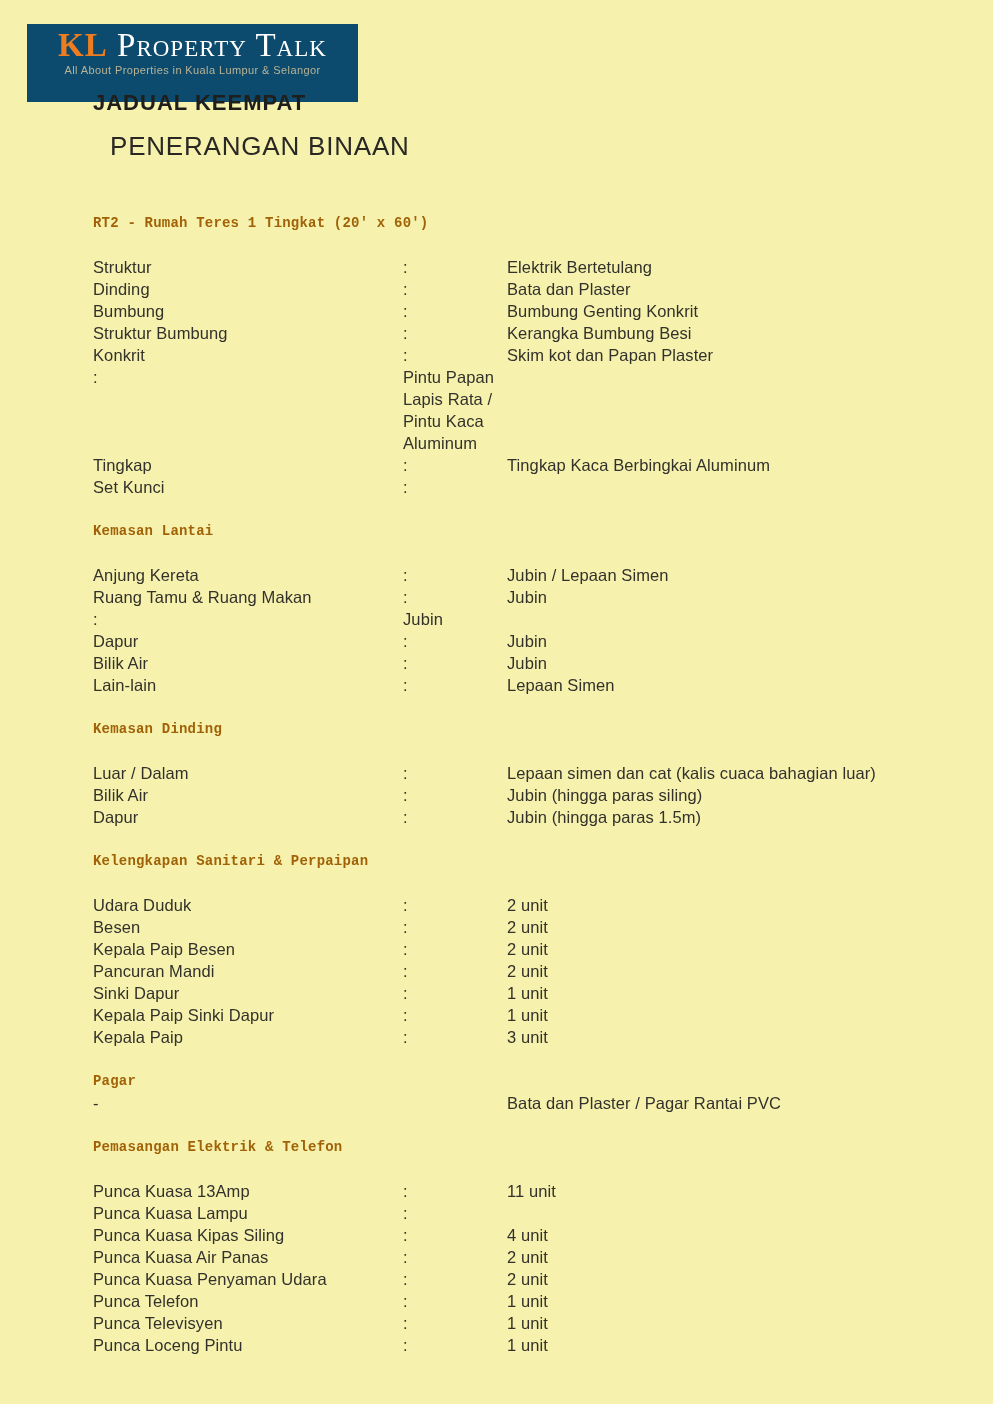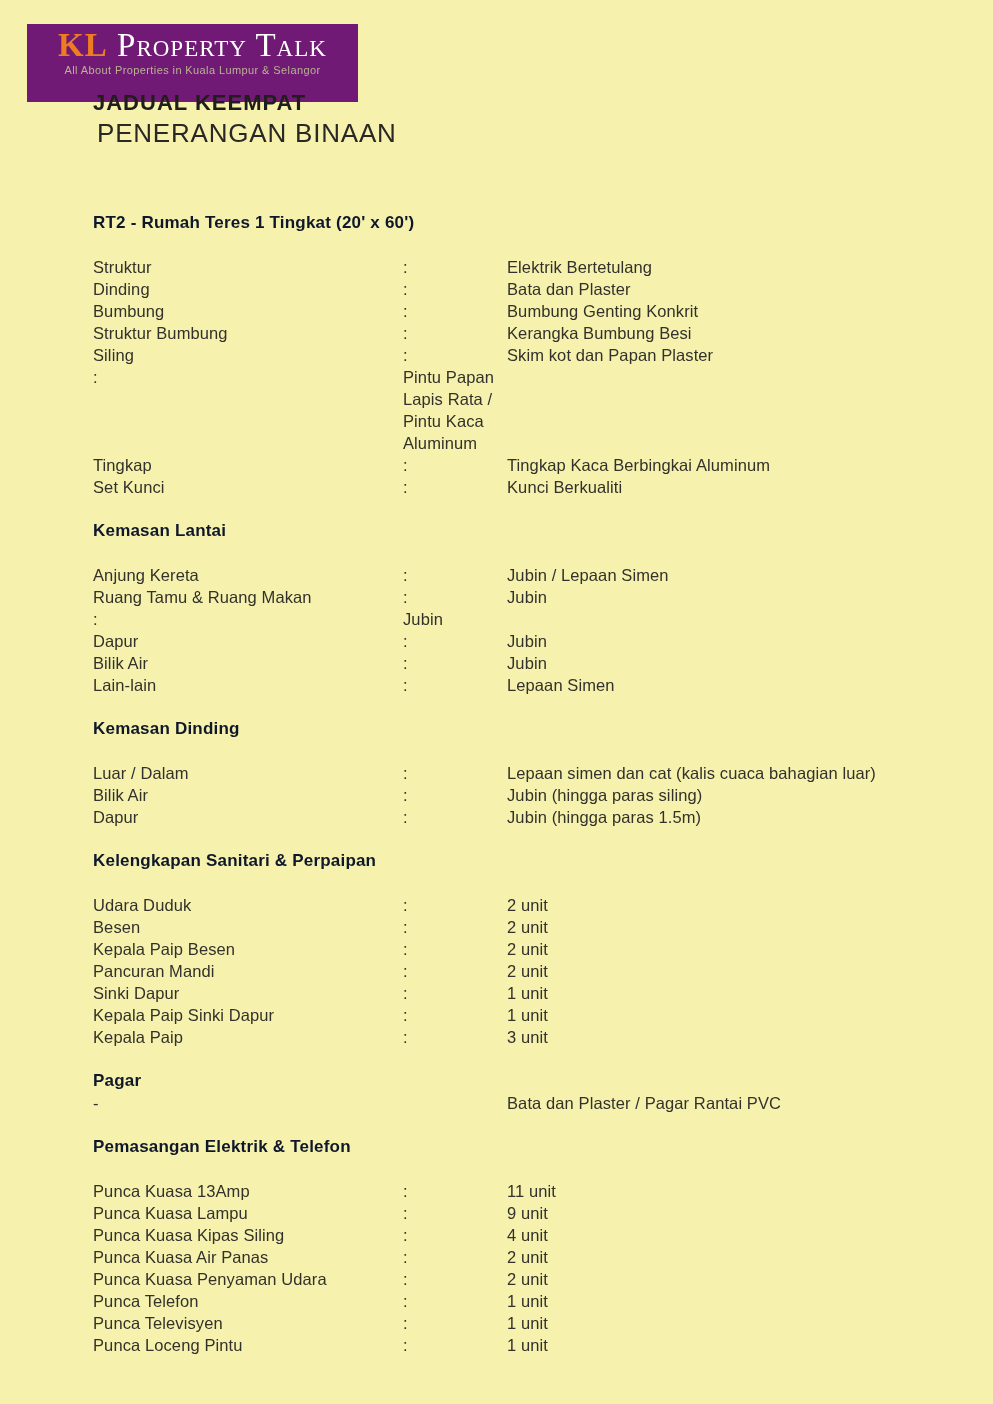--- a/index.html
+++ b/index.html
@@ -8,21 +8,21 @@
     background:#f6f2ae;
     font-family:"Liberation Sans",sans-serif;
     color:#2e2c27;
     position:relative;
     overflow:hidden;
   }
   
   .logo{
     position:absolute;left:27px;top:24px;
     width:331px;height:78px;
-    background:#701a75;
+    background:#0c4a6e;
     box-sizing:border-box;
     text-align:center;
     padding-top:4px;
   }
   .logo-title{
     font-family:"Liberation Serif",serif;
     font-variant:small-caps;
     font-size:33px;
     line-height:34px;
     letter-spacing:1px;
@@ -41,39 +41,40 @@
   .page-title{
     position:absolute;left:93px;top:90px;
     margin:0;
     font-size:22px;line-height:26px;
     font-weight:700;
     letter-spacing:1px;
     color:#1f1e1b;
   }
   .page-subtitle{
     position:absolute;left:93px;top:116px;
-    margin:4px;
+    margin:17px;
     font-size:26px;line-height:27px;
     font-weight:400;
     letter-spacing:0.8px;
     color:#2a2824;
   }
   
   #sections{
     position:absolute;left:93px;top:212px;
     width:880px;
   }
   .spec-section{margin:0 0 22px 0;}
   .section-heading{
     margin:0 0 22px 0;
-    font-size:17px;
+    font-size:14px;
     line-height:22px;
     font-weight:700;
-    color:#0f172a;
+    color:#a16207;
     letter-spacing:0.2px;
+    font-family:Liberation Mono, monospace;
   }
   .spec-section.compact .section-heading{margin-bottom:0;}
   .row{
     display:grid;
     grid-template-columns:310px 104px 1fr;
     font-size:16.5px;
     line-height:22px;
     color:#33312b;
   }
   .row .label{letter-spacing:0.1px;}
@@ -114,37 +115,36 @@
             <span class="label">Bumbung</span>
             <span class="sep">:</span>
             <span class="value">Bumbung Genting Konkrit</span>
           </div>
           <div class="row">
             <span class="label">Struktur Bumbung</span>
             <span class="sep">:</span>
             <span class="value">Kerangka Bumbung Besi</span>
           </div>
           <div class="row">
-            <span class="label">Siling</span>
+            <span class="label">Konkrit</span>
             <span class="sep">:</span>
             <span class="value">Skim kot dan Papan Plaster</span>
           </div>
           <div class="row">
             <span class="sep">:</span>
             <span class="value">Pintu Papan Lapis Rata / Pintu Kaca Aluminum</span>
           </div>
           <div class="row">
             <span class="label">Tingkap</span>
             <span class="sep">:</span>
             <span class="value">Tingkap Kaca Berbingkai Aluminum</span>
           </div>
           <div class="row">
             <span class="label">Set Kunci</span>
             <span class="sep">:</span>
-            <span class="value">Kunci Berkualiti</span>
           </div>
         </div>
       </section>
       <section class="spec-section">
         <h3 class="section-heading">Kemasan Lantai</h3>
         <div class="rows">
           <div class="row">
             <span class="label">Anjung Kereta</span>
             <span class="sep">:</span>
             <span class="value">Jubin / Lepaan Simen</span>
@@ -249,21 +249,20 @@
         <h3 class="section-heading">Pemasangan Elektrik &amp; Telefon</h3>
         <div class="rows">
           <div class="row">
             <span class="label">Punca Kuasa 13Amp</span>
             <span class="sep">:</span>
             <span class="value">11 unit</span>
           </div>
           <div class="row">
             <span class="label">Punca Kuasa Lampu</span>
             <span class="sep">:</span>
-            <span class="value">9 unit</span>
           </div>
           <div class="row">
             <span class="label">Punca Kuasa Kipas Siling</span>
             <span class="sep">:</span>
             <span class="value">4 unit</span>
           </div>
           <div class="row">
             <span class="label">Punca Kuasa Air Panas</span>
             <span class="sep">:</span>
             <span class="value">2 unit</span>

